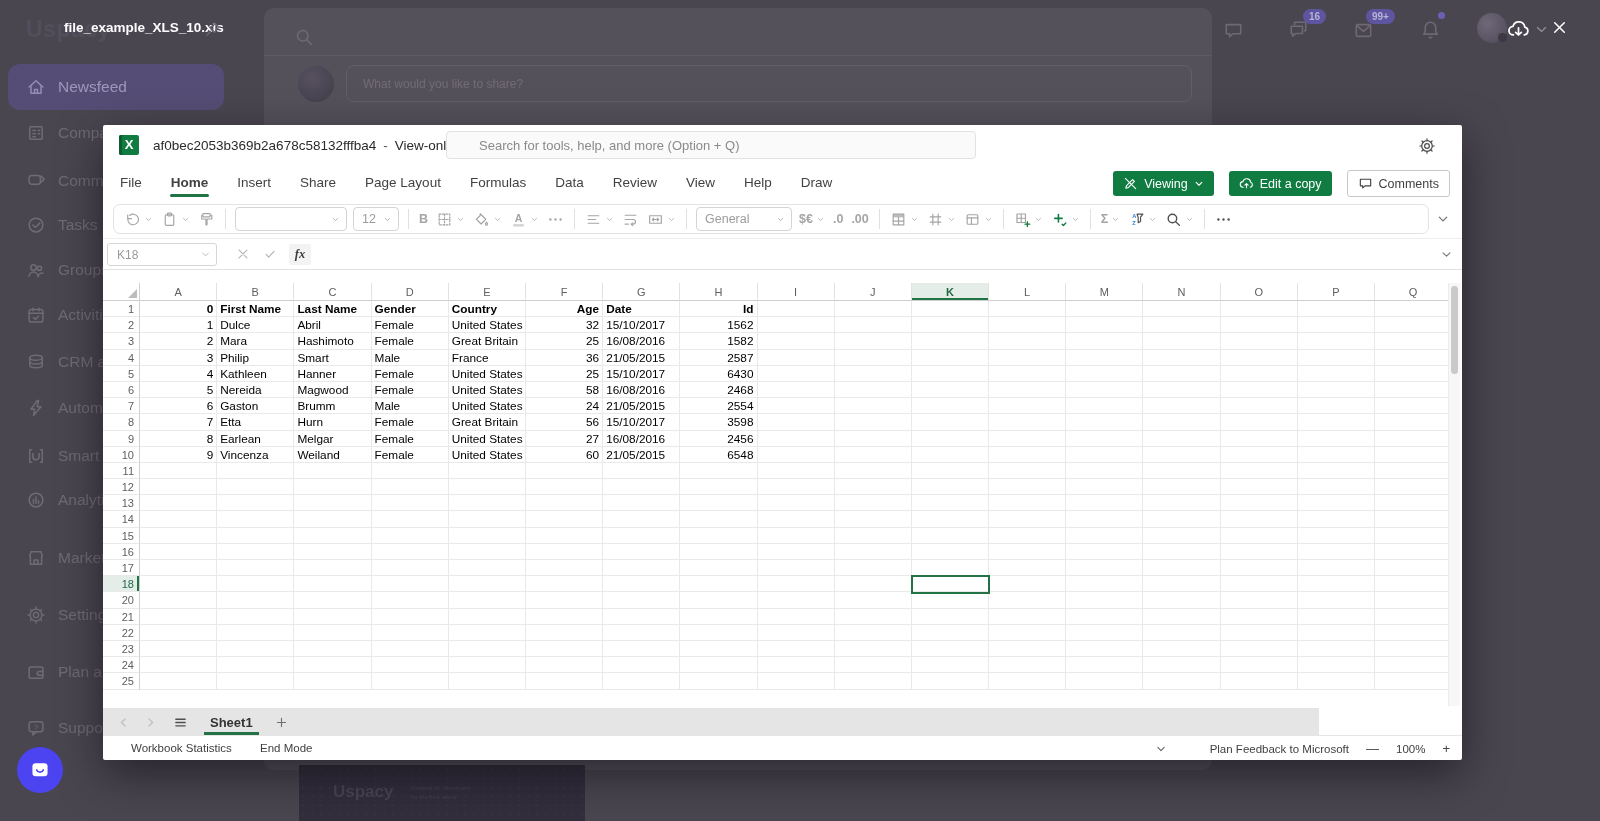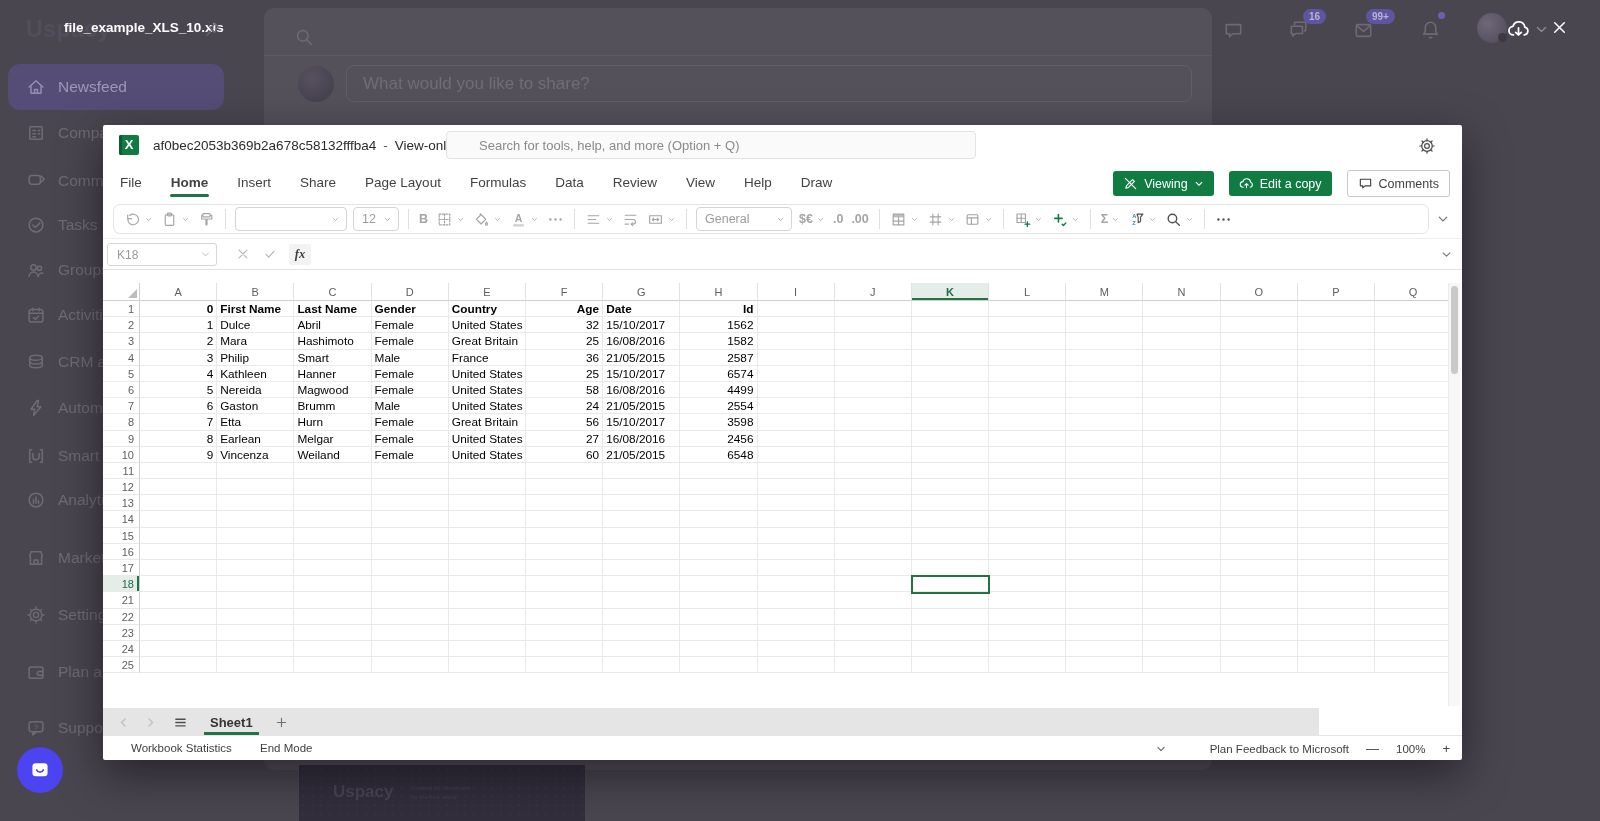--- a/index.html
+++ b/index.html
@@ -18,21 +18,21 @@
   #avatar{left:1477px;top:13px;width:30px;height:30px;border-radius:50%;background:radial-gradient(circle at 35% 35%,#6e6878 0%,#575161 70%,#4a4550 100%)}
   #avatar-dot{left:1498px;top:33px;width:9px;height:9px;border-radius:50%;background:#3c3844}
   #download-ic{left:1507px;top:17px;width:23px;height:23px;color:#ffffff}
   #hdr-chevron{left:1535px;top:23px;width:13px;height:13px;color:#8f8a98}
   #close-ic{left:1551px;top:19px;width:17px;height:17px;color:#ffffff}
 
   #feed-card{left:264px;top:8px;width:948px;height:762px;background:#55515b;border-radius:10px}
   #feed-search-ic{left:30px;top:19px;width:20px;height:20px;color:#6f6a76}
   #feed-divider{left:0;top:47px;width:100%;height:1px;background:#5e5a64}
   #feed-avatar{left:34px;top:58px;width:36px;height:36px;border-radius:50%;background:radial-gradient(circle at 40% 35%,#57515f,#413d49)}
-  #composer{left:82px;top:57px;width:846px;height:37px;border:1px solid #635f69;border-radius:8px;background:transparent;color:#8a8592;font-size:17px;padding:0 16px;box-sizing:border-box;outline:none;font-family:"Liberation Sans",sans-serif}
+  #composer{left:82px;top:57px;width:846px;height:37px;border:1px solid #635f69;border-radius:8px;background:transparent;color:#8a8592;font-size:12px;padding:0 16px;box-sizing:border-box;outline:none;font-family:"Liberation Sans",sans-serif}
   #composer::placeholder{color:#716c78}
 
   #banner{left:299px;top:765px;width:286px;height:56px;background:#322e3c;background-image:radial-gradient(#3a3544 1px,transparent 1px);background-size:9px 9px}
   #banner-logo{left:34px;top:17px;font-size:17px;font-weight:bold;color:#4a4454}
   .banner-tag{left:112px;color:#454050;font-size:6px;line-height:7px}
 
   .side-item{left:8px;width:216px;height:30px;display:flex;align-items:center;border-radius:12px;color:#6f6a77}
   .side-item .icon{width:20px;height:20px;margin-left:18px;color:#6f6a77}
   .side-item .lbl{margin-left:12px;font-size:15.5px;white-space:nowrap;overflow:hidden}
   .side-item.active{height:46px;background:#554d75;color:#9d97bd}
@@ -805,41 +805,41 @@
       </div>
       <div class="grow">
         <div class="gut" style="width: 37px;">5</div>
         <div class="gc r" style="width: 77.2px;">4</div>
         <div class="gc" style="width: 77.2px;">Kathleen</div>
         <div class="gc" style="width: 77.2px;">Hanner</div>
         <div class="gc" style="width: 77.2px;">Female</div>
         <div class="gc" style="width: 77.2px;">United States</div>
         <div class="gc r" style="width: 77.2px;">25</div>
         <div class="gc" style="width: 77.2px;">15/10/2017</div>
-        <div class="gc r" style="width: 77.2px;">6574</div>
+        <div class="gc r" style="width: 77.2px;">6430</div>
         <div class="gc" style="width: 77.2px;"></div>
         <div class="gc" style="width: 77.2px;"></div>
         <div class="gc" style="width: 77.2px;"></div>
         <div class="gc" style="width: 77.2px;"></div>
         <div class="gc" style="width: 77.2px;"></div>
         <div class="gc" style="width: 77.2px;"></div>
         <div class="gc" style="width: 77.2px;"></div>
         <div class="gc" style="width: 77.2px;"></div>
         <div class="gc" style="width: 77.2px;"></div>
       </div>
       <div class="grow">
         <div class="gut" style="width: 37px;">6</div>
         <div class="gc r" style="width: 77.2px;">5</div>
         <div class="gc" style="width: 77.2px;">Nereida</div>
         <div class="gc" style="width: 77.2px;">Magwood</div>
         <div class="gc" style="width: 77.2px;">Female</div>
         <div class="gc" style="width: 77.2px;">United States</div>
         <div class="gc r" style="width: 77.2px;">58</div>
         <div class="gc" style="width: 77.2px;">16/08/2016</div>
-        <div class="gc r" style="width: 77.2px;">4499</div>
+        <div class="gc r" style="width: 77.2px;">2468</div>
         <div class="gc" style="width: 77.2px;"></div>
         <div class="gc" style="width: 77.2px;"></div>
         <div class="gc" style="width: 77.2px;"></div>
         <div class="gc" style="width: 77.2px;"></div>
         <div class="gc" style="width: 77.2px;"></div>
         <div class="gc" style="width: 77.2px;"></div>
         <div class="gc" style="width: 77.2px;"></div>
         <div class="gc" style="width: 77.2px;"></div>
         <div class="gc" style="width: 77.2px;"></div>
       </div>
@@ -1058,20 +1058,40 @@
         <div class="gc" style="width: 77.2px;"></div>
         <div class="gc" style="width: 77.2px;"></div>
         <div class="gc" style="width: 77.2px;"></div>
         <div class="gc" style="width: 77.2px;"></div>
         <div class="gc" style="width: 77.2px;"></div>
         <div class="gc" style="width: 77.2px;"></div>
         <div class="gc" style="width: 77.2px;"></div>
       </div>
       <div class="grow">
         <div class="gut selrow" style="width: 37px;">18</div>
+        <div class="gc" style="width: 77.2px;"></div>
+        <div class="gc" style="width: 77.2px;"></div>
+        <div class="gc" style="width: 77.2px;"></div>
+        <div class="gc" style="width: 77.2px;"></div>
+        <div class="gc" style="width: 77.2px;"></div>
+        <div class="gc" style="width: 77.2px;"></div>
+        <div class="gc" style="width: 77.2px;"></div>
+        <div class="gc" style="width: 77.2px;"></div>
+        <div class="gc" style="width: 77.2px;"></div>
+        <div class="gc" style="width: 77.2px;"></div>
+        <div class="gc" style="width: 77.2px;"></div>
+        <div class="gc" style="width: 77.2px;"></div>
+        <div class="gc" style="width: 77.2px;"></div>
+        <div class="gc" style="width: 77.2px;"></div>
+        <div class="gc" style="width: 77.2px;"></div>
+        <div class="gc" style="width: 77.2px;"></div>
+        <div class="gc" style="width: 77.2px;"></div>
+      </div>
+      <div class="grow">
+        <div class="gut" style="width: 37px;">20</div>
         <div class="gc" style="width: 77.2px;"></div>
         <div class="gc" style="width: 77.2px;"></div>
         <div class="gc" style="width: 77.2px;"></div>
         <div class="gc" style="width: 77.2px;"></div>
         <div class="gc" style="width: 77.2px;"></div>
         <div class="gc" style="width: 77.2px;"></div>
         <div class="gc" style="width: 77.2px;"></div>
         <div class="gc" style="width: 77.2px;"></div>
         <div class="gc" style="width: 77.2px;"></div>
         <div class="gc" style="width: 77.2px;"></div>

